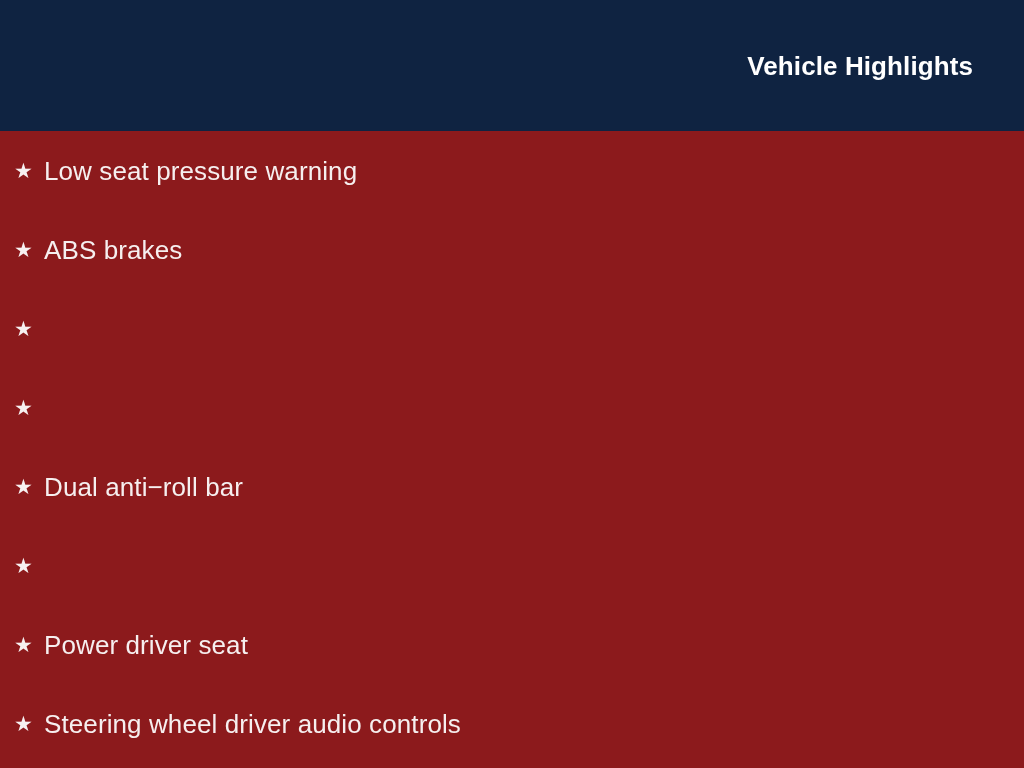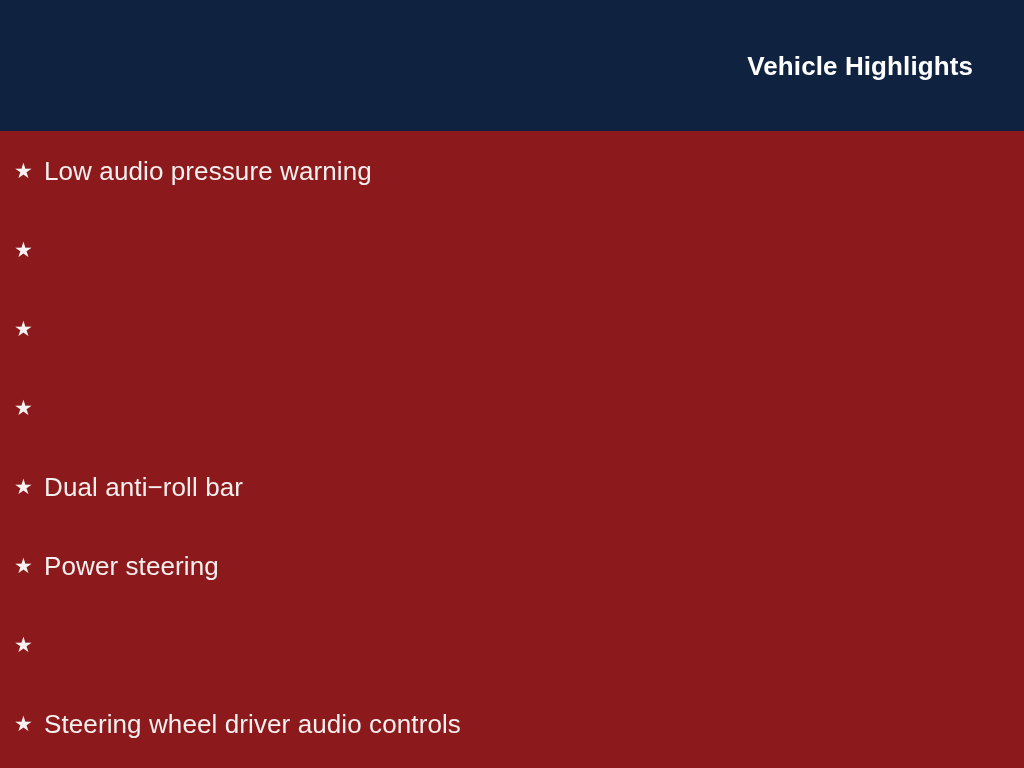--- a/index.html
+++ b/index.html
@@ -113,41 +113,42 @@
 
   <div id="header-band">
     <div id="slide-title">Vehicle Highlights</div>
   </div>
 
   <div id="body-area">
     <ul id="highlights-list">
 
     <li class="highlight-item">
           <span class="bullet-star">★</span>
-          <span class="highlight-label">Low audio pressure warning</span>
+          <span class="highlight-label">Low seat pressure warning</span>
         </li>
         <li class="highlight-item">
           <span class="bullet-star">★</span>
+          <span class="highlight-label">ABS brakes</span>
         </li>
         <li class="highlight-item">
           <span class="bullet-star">★</span>
         </li>
         <li class="highlight-item">
           <span class="bullet-star">★</span>
         </li>
         <li class="highlight-item">
           <span class="bullet-star">★</span>
           <span class="highlight-label">Dual anti−roll bar</span>
         </li>
         <li class="highlight-item">
           <span class="bullet-star">★</span>
-          <span class="highlight-label">Power steering</span>
         </li>
         <li class="highlight-item">
           <span class="bullet-star">★</span>
+          <span class="highlight-label">Power driver seat</span>
         </li>
         <li class="highlight-item">
           <span class="bullet-star">★</span>
           <span class="highlight-label">Steering wheel driver audio controls</span>
         </li>
       </ul>
   </div>
 
 </div>
 

